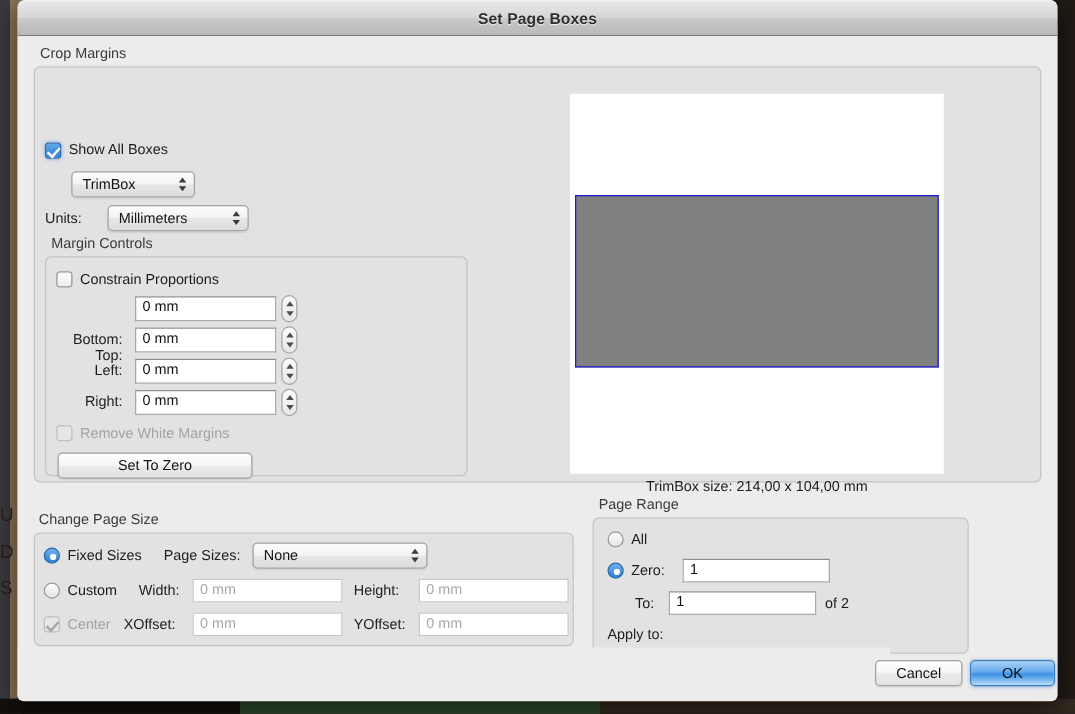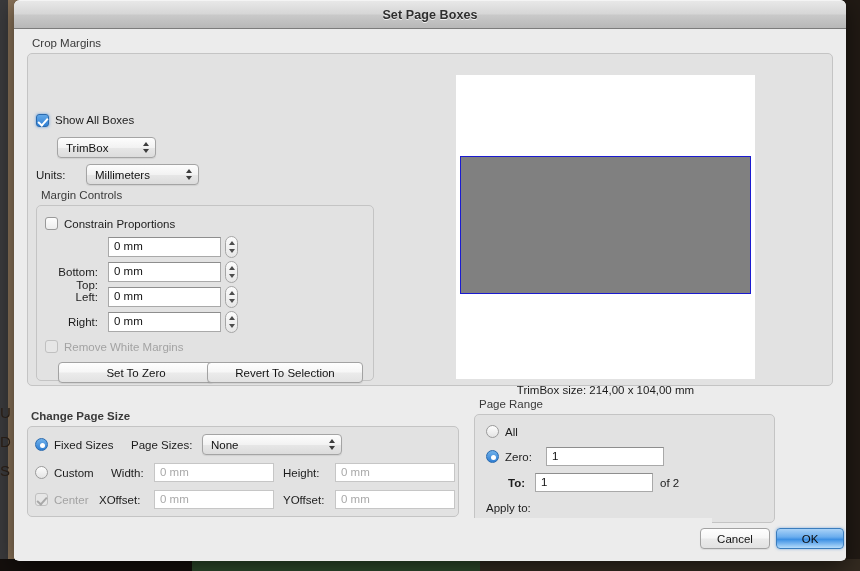--- a/index.html
+++ b/index.html
@@ -258,29 +258,28 @@
     <div class="lbl rt" style="left:28px; top:287px; width:56px;">Right:</div>
     <div class="field" style="left:94px; top:283px; width:113px; height:20px;">0 mm</div>
     <div class="stepper" style="left:211px; top:282px;">
         <i class="up"></i>
         <i class="dn"></i>
       </div>
 
     <div class="checkbox dis" style="left:31px; top:311px;"></div>
     <div class="lbl dim" style="left:50px; top:312px;">Remove White Margins</div>
 
-    <div class="btn" style="left:32px; top:333px; width:156px;margin-left:12px;">Set To Zero</div>
-    <div class="btn" style="left:193px; top:333px; width:156px;">Revert To Selection</div>
+    <div class="btn" style="left:32px; top:333px; width:156px;">Set To Zero</div>
 
     <div id="preview-page" style="left:442px; top:46px; width:299px; height:304px;">
       <div id="preview-trimbox" style="left:4px; top:81px; width:291px; height:138px;"></div>
     </div>
     <div id="preview-caption" style="left:442px; top:355px; width:299px;">TrimBox size: 214,00 x 104,00 mm</div>
 
-    <div class="group-label" style="left:17px; top:381px;font-weight:bold;">Change Page Size</div>
+    <div class="group-label" style="left:17px; top:381px;">Change Page Size</div>
     <div class="group-box" style="left:13px; top:397px; width:432px; height:91px;"></div>
 
     <div class="radio on" style="left:21px; top:409px;"></div>
     <div class="lbl" style="left:40px; top:410px;">Fixed Sizes</div>
     <div class="lbl" style="left:117px; top:410px;">Page Sizes:</div>
     <div class="popup" style="left:188px; top:405px; width:140px;">
       <span class="ptext">None</span>
       <span class="parrows">
           <i class="a1"></i>
           <i class="a2"></i>
@@ -304,21 +303,21 @@
     <div class="group-label" style="left:465px; top:369px;">Page Range</div>
     <div class="group-box" style="left:460px; top:385px; width:301px; height:109px;"></div>
 
     <div class="radio" style="left:472px; top:396px;"></div>
     <div class="lbl" style="left:491px; top:397px;">All</div>
 
     <div class="radio on" style="left:472px; top:421px;"></div>
     <div class="lbl" style="left:491px; top:422px;">Zero:</div>
     <div class="field" style="left:532px; top:418px; width:118px; height:19px;">1</div>
 
-    <div class="lbl" style="left:494px; top:448px;font-weight:bold;">To:</div>
+    <div class="lbl" style="left:494px; top:448px;">To:</div>
     <div class="field" style="left:521px; top:444px; width:118px; height:19px;">1</div>
     <div class="lbl" style="left:646px; top:448px;">of 2</div>
 
     <div class="lbl" style="left:472px; top:473px;">Apply to:</div>
 
     <div class="bottom-bar">
       <div class="btn" style="left:686px; top:10px; width:70px;">Cancel</div>
       <div class="btn default" style="left:762px; top:10px; width:68px;">OK</div>
     </div>
 

